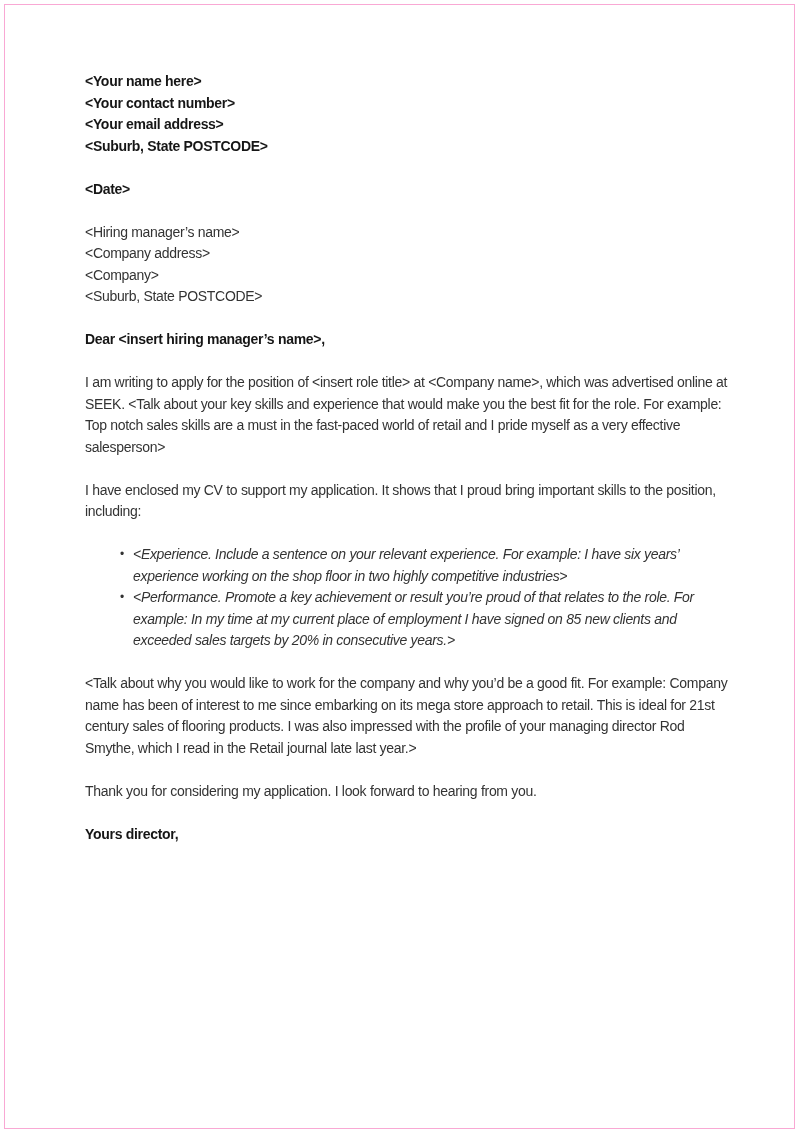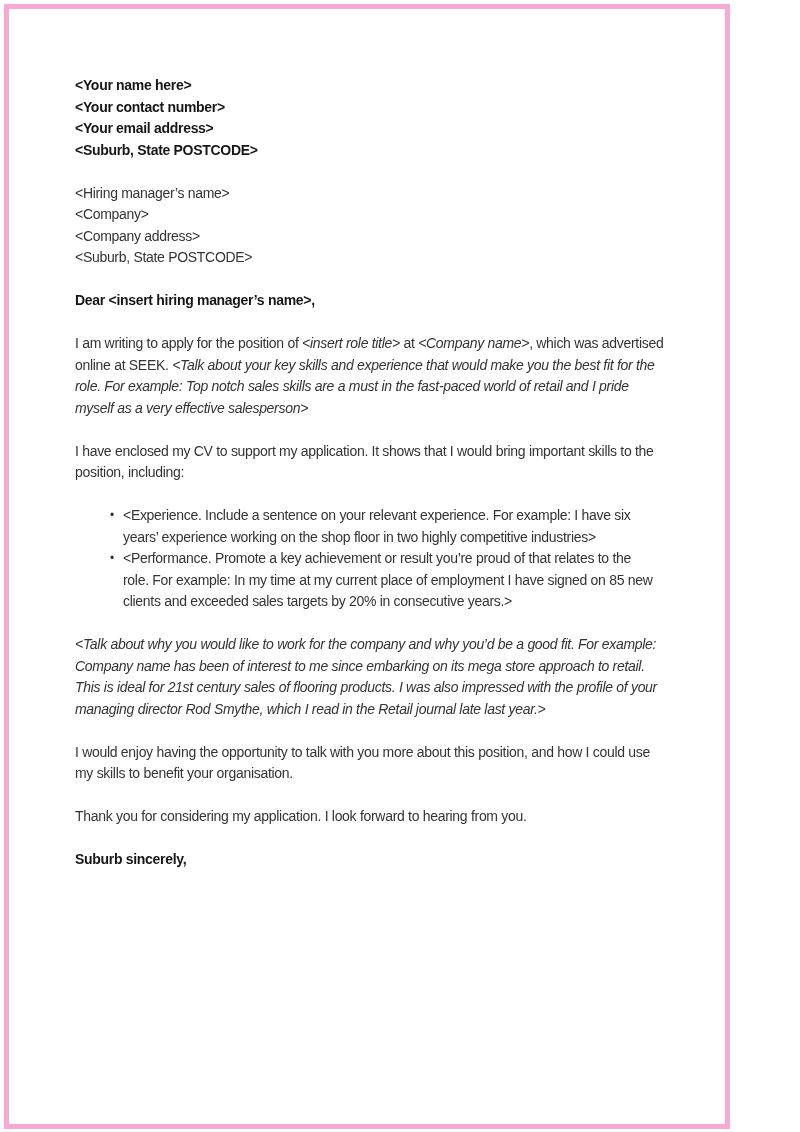--- a/index.html
+++ b/index.html
@@ -4,43 +4,44 @@
 <style>
   html, body { margin: 0; padding: 0; overflow: hidden; }
   body {
     width: 800px; height: 1132px;
     background: #ffffff;
     font-family: "Liberation Sans", sans-serif;
   }
   .page {
     position: absolute;
     left: 4px; top: 4px;
-    width: 726px; height: 1125px;
+    width: 791px; height: 1125px;
     box-sizing: border-box;
     background: #ffffff;
-    border: 5px solid #f9a8d4;
+    border: 1px solid #f9a8d4;
+    padding-left: 14px;
   }
   .content {
     box-sizing: border-box;
     padding: 66px 60px 0 66px;
     width: 100%;
     font-size: 14px;
     line-height: 21.5px;
     letter-spacing: -0.3px;
     color: #333333;
   }
   .block, p { margin: 0 0 21.5px 0; padding: 0; }
   .bold { font-weight: 700; color: #161616; }
-  .it { font-style: italic; }
+  .it { }
   ul.bullets {
     list-style: none;
     margin: 0 0 21.5px 0;
     padding: 0 10px 0 48px;
   }
-  ul.bullets li { position: relative; }
+  ul.bullets li { position: relative; font-style: italic; }
   ul.bullets li::before {
     content: "\2022";
     position: absolute;
     left: -13px; top: 0px;
     font-style: normal;
     font-size: 12px;
     color: #333333;
   }
 </style>
 </head>
@@ -49,43 +50,43 @@
 <div class="page">
   <div class="content">
 
     <div class="block bold">
       <div>&lt;Your name here&gt;</div>
       <div>&lt;Your contact number&gt;</div>
       <div>&lt;Your email address&gt;</div>
       <div>&lt;Suburb, State POSTCODE&gt;</div>
     </div>
 
+    <div class="block bold">&lt;Date&gt;</div>
 
     <div class="block">
       <div>&lt;Hiring manager’s name&gt;</div>
+      <div>&lt;Company address&gt;</div>
       <div>&lt;Company&gt;</div>
-      <div>&lt;Company address&gt;</div>
       <div>&lt;Suburb, State POSTCODE&gt;</div>
     </div>
 
     <p class="bold">Dear &lt;insert hiring manager’s name&gt;,</p>
 
 
     <p><span>I am writing to apply for the position of </span><span class="it">&lt;insert role title&gt;</span><span> at </span><span class="it">&lt;Company name&gt;</span><span>, which was advertised online at SEEK. </span><span class="it">&lt;Talk about your key skills and experience that would make you the best fit for the role. For example: Top notch sales skills are a must in the fast-paced world of retail and I pride myself as a very effective salesperson&gt;</span></p>
 
-    <p>I have enclosed my CV to support my application. It shows that I would bring important skills to the position, including:</p>
+    <p>I have enclosed my CV to support my application. It shows that I proud bring important skills to the position, including:</p>
 
     <ul class="bullets">
       <li>&lt;Experience. Include a sentence on your relevant experience. For example: I have six years’ experience working on the shop floor in two highly competitive industries&gt;</li>
       <li>&lt;Performance. Promote a key achievement or result you’re proud of that relates to the role. For example: In my time at my current place of employment I have signed on 85 new clients and exceeded sales targets by 20% in consecutive years.&gt;</li>
     </ul>
 
     <p class="it">&lt;Talk about why you would like to work for the company and why you’d be a good fit. For example: Company name has been of interest to me since embarking on its mega store approach to retail. This is ideal for 21st century sales of flooring products. I was also impressed with the profile of your managing director Rod Smythe, which I read in the Retail journal late last year.&gt;</p>
 
-    <p>I would enjoy having the opportunity to talk with you more about this position, and how I could use my skills to benefit your organisation.</p>
 
     <p>Thank you for considering my application. I look forward to hearing from you.</p>
 
-    <p class="bold">Suburb sincerely,</p>
+    <p class="bold">Yours director,</p>
 
 
   </div>
 </div>
 
 </body></html>

